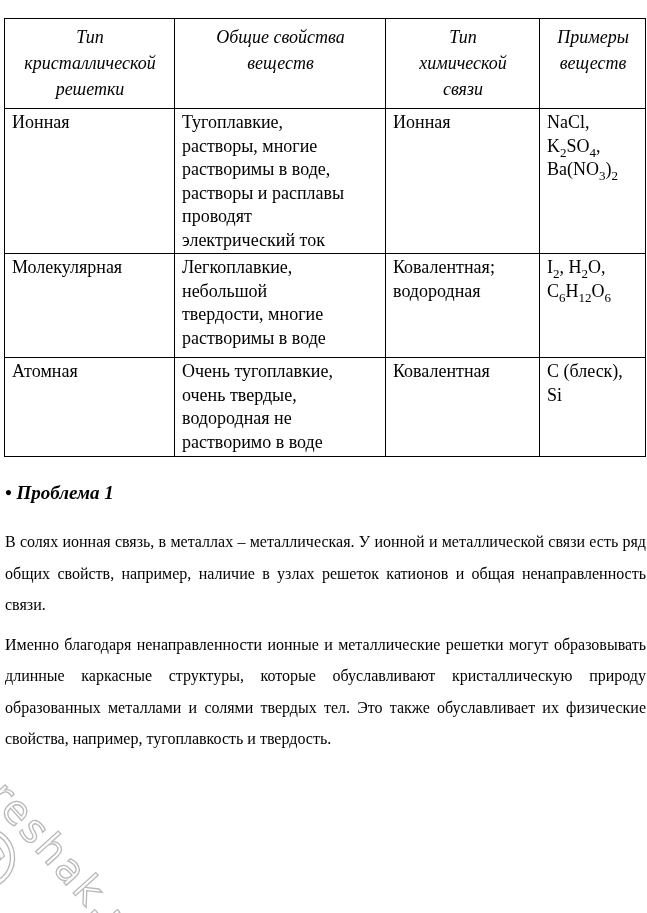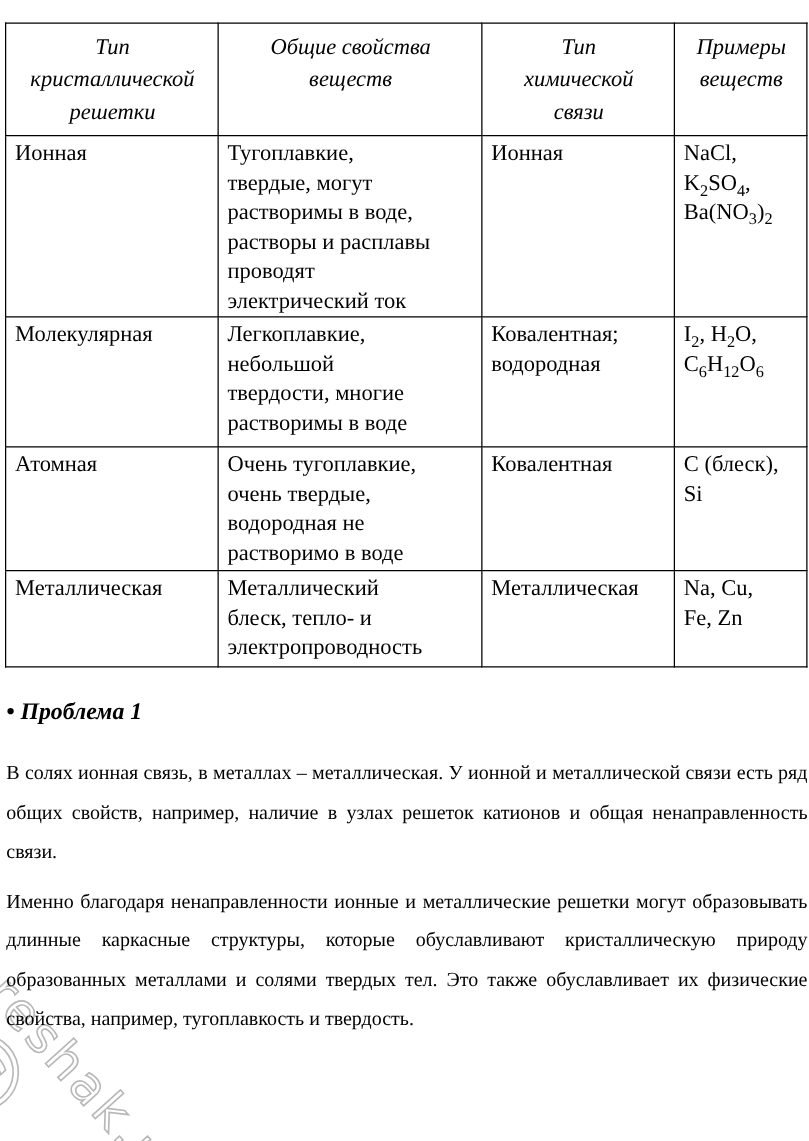--- a/index.html
+++ b/index.html
@@ -130,21 +130,21 @@
           </td>
       <td>
             <div>Примеры</div>
             <div>веществ</div>
           </td>
     </tr>
     <tr class="rh-1">
       <td>Ионная</td>
       <td>
             <div>Тугоплавкие,</div>
-            <div>твердые, могут</div>
+            <div>растворы, многие</div>
             <div>растворимы в воде,</div>
             <div>растворы и расплавы</div>
             <div>проводят</div>
             <div>электрический ток</div>
           </td>
       <td>
             <div>Ионная</div>
           </td>
       <td>
             <div><span>NaCl,</span></div>
@@ -178,35 +178,20 @@
             <div>растворимо в воде</div>
           </td>
       <td>
             <div>Ковалентная</div>
           </td>
       <td>
             <div><span>C (блеск),</span></div>
             <div><span>Si</span></div>
           </td>
     </tr>
-    <tr class="rh-4">
-      <td>Металлическая</td>
-      <td>
-            <div>Металлический</div>
-            <div>блеск, тепло- и</div>
-            <div>электропроводность</div>
-          </td>
-      <td>
-            <div>Металлическая</div>
-          </td>
-      <td>
-            <div><span>Na, Cu,</span></div>
-            <div><span>Fe, Zn</span></div>
-          </td>
-    </tr>
   </tbody>
     </table>
 
   <div class="heading problem-heading">• Проблема 1</div>
 
   <p class="body-par par1">В солях ионная связь, в металлах – металлическая. У ионной и металлической связи есть ряд общих свойств, например, наличие в узлах решеток катионов и общая ненаправленность связи.</p>
   <p class="body-par par2">Именно благодаря ненаправленности ионные и металлические решетки могут образовывать длинные каркасные структуры, которые обуславливают кристаллическую природу образованных металлами и солями твердых тел. Это также обуславливает их физические свойства, например, тугоплавкость и твердость.</p>
 
 </div>
 

